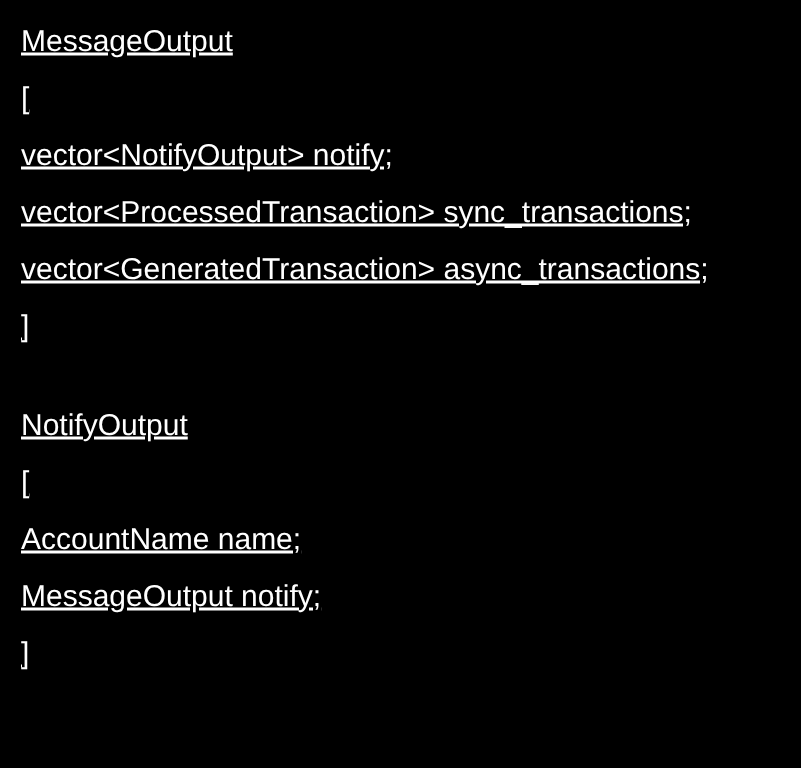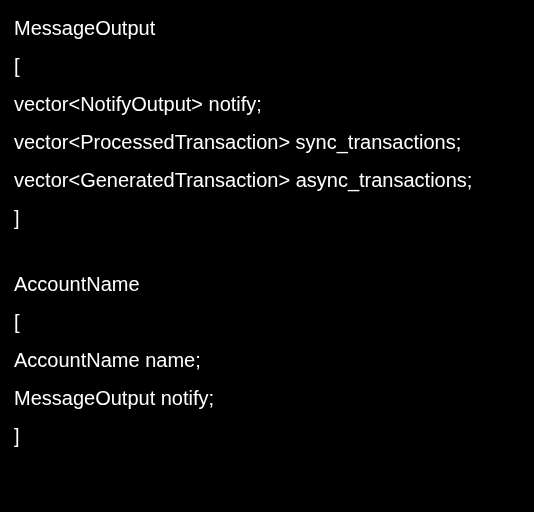--- a/index.html
+++ b/index.html
@@ -13,34 +13,35 @@
       font-family: "Segoe UI", Arial, sans-serif;
       font-size: 20px;
       width: 534px;
       height: 512px;
       padding: 18px 14px;
       line-height: 1.0;
     }
     .line {
       margin-bottom: 18px;
       white-space: nowrap;
+      text-decoration: underline;
     }
     .block-gap {
       height: 28px;
     }
   </style>
 </head>
 <body>
 
 <div class="line">MessageOutput</div>
 <div class="line">[</div>
 <div class="line">vector&lt;NotifyOutput&gt; notify;</div>
 <div class="line">vector&lt;ProcessedTransaction&gt; sync_transactions;</div>
 <div class="line">vector&lt;GeneratedTransaction&gt; async_transactions;</div>
 <div class="line">]</div>
 
 <div class="block-gap"></div>
 
-<div class="line">AccountName</div>
+<div class="line">NotifyOutput</div>
 <div class="line">[</div>
 <div class="line">AccountName name;</div>
 <div class="line">MessageOutput notify;</div>
 <div class="line">]</div>
 
 </body></html>

